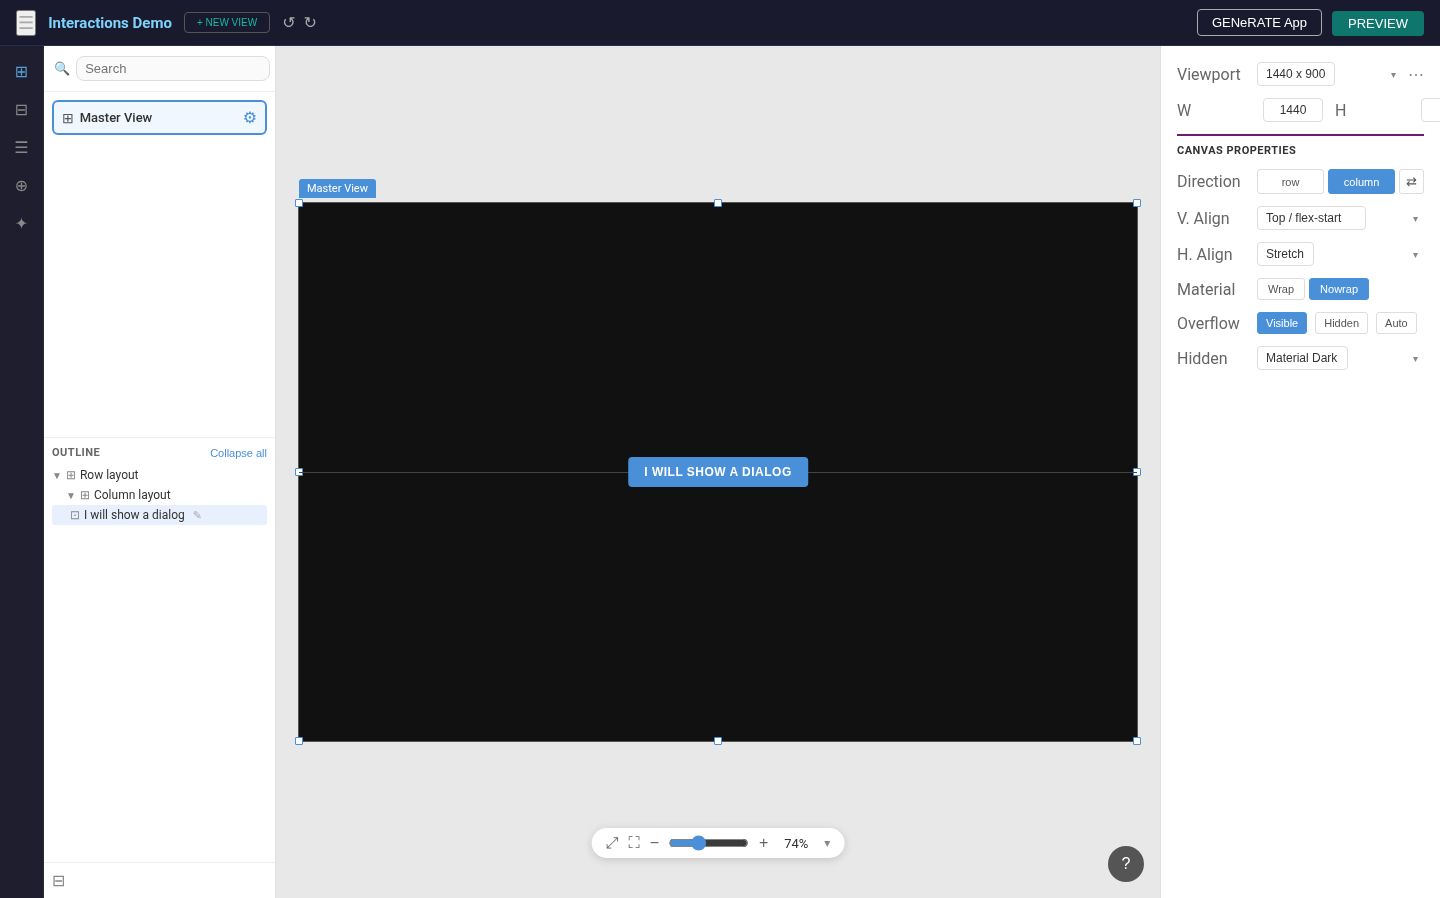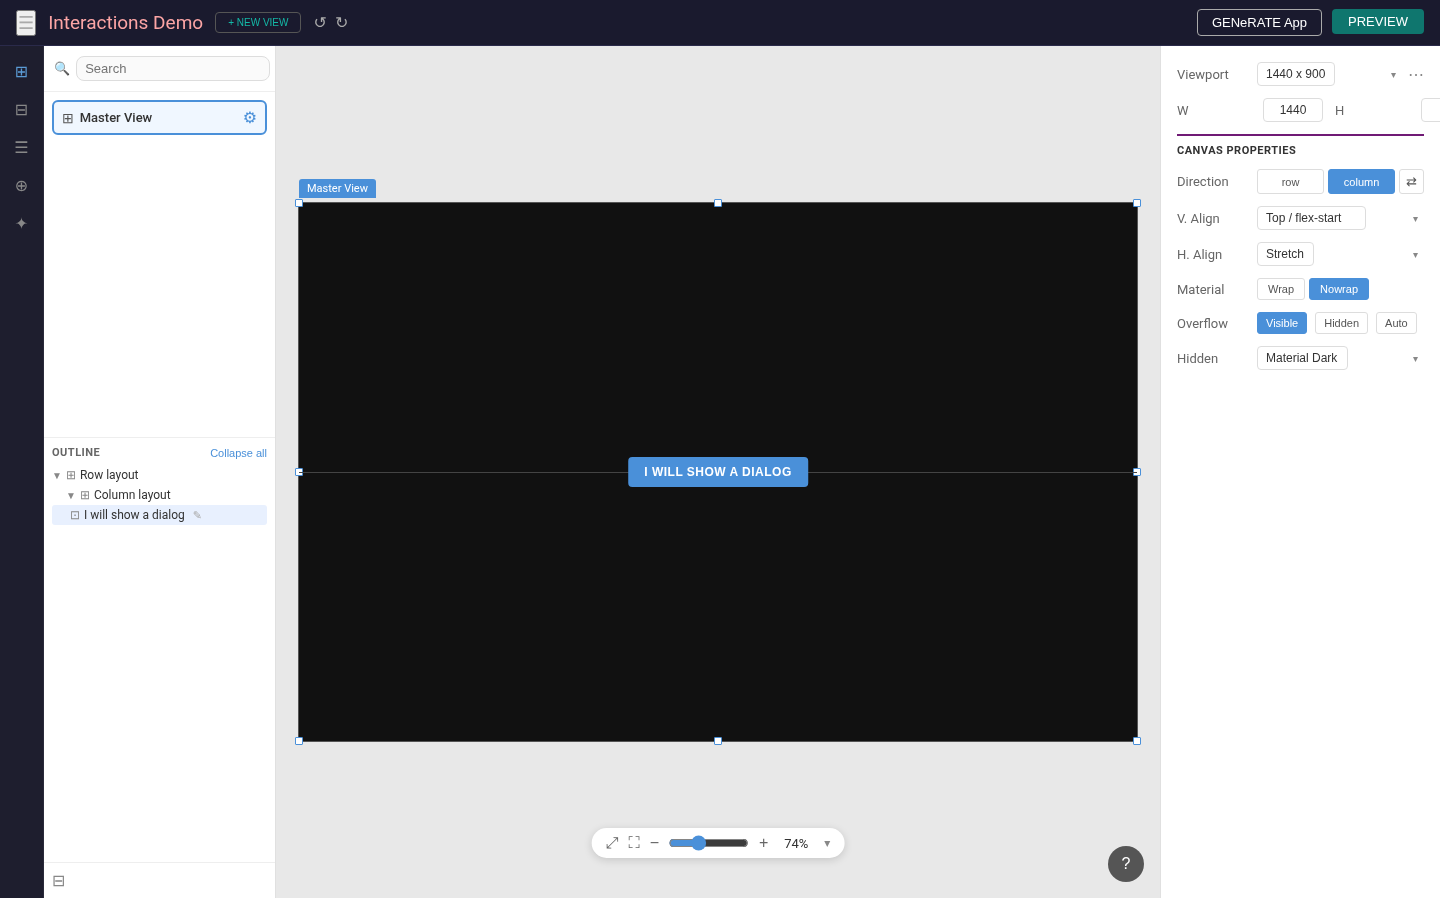--- a/index.html
+++ b/index.html
@@ -5,30 +5,30 @@
     * { box-sizing: border-box; margin: 0; padding: 0; }
     body { font-family: -apple-system, BlinkMacSystemFont, 'Segoe UI', Roboto, sans-serif; background: #f0f0f0; overflow: hidden; width: 1440px; height: 898px; }
 
     
     .topbar {
       display: flex; align-items: center; justify-content: space-between;
       background: #1a1a2e; height: 46px; padding: 0 16px;
       border-bottom: 1px solid #2a2a4a;
     }
     .topbar-left { display: flex; align-items: center; gap: 12px; }
-    .topbar-title { color: #fca5a5; font-size: 19px; font-weight: 400; }
+    .topbar-title { color: #7dd3fc; font-size: 15px; font-weight: 700; }
     .topbar-menu-icon { color: #aaa; font-size: 18px; cursor: pointer; }
     .new-view-btn {
       background: transparent; border: 1px solid #555; color: #14b8a6;
       padding: 4px 12px; border-radius: 4px; font-size: 10px; cursor: pointer;
       display: flex; align-items: flex-end; gap: 4px;
     }
     .topbar-icons { display: flex; gap: 8px; }
     .topbar-icon-btn { color: #aaa; background: none; border: none; cursor: pointer; font-size: 16px; }
-    .topbar-right { display: flex; align-items: flex-start; gap: 10px; }
+    .topbar-right { display: flex; align-items: flex-end; gap: 10px; }
     .generate-app-btn {
       background: transparent; border: 1px solid #aaa; color: #fff;
       padding: 5px 14px; border-radius: 4px; font-size: 13px; cursor: pointer;
     }
     .preview-btn {
       background: #0f766e; border: none; color: #fff;
       padding: 5px 16px; border-radius: 4px; font-size: 13px; cursor: pointer; font-weight: 500;
     }
 
     
@@ -154,21 +154,21 @@
       color: #fff; border: none; cursor: pointer; font-size: 16px;
       display: flex; align-items: center; justify-content: center;
     }
 
     
     .right-panel {
       width: 280px; background: #ffffff; border-left: 1px solid #e0e0e0;
       padding: 16px; overflow-y: auto;
     }
     .rp-row { display: flex; align-items: center; margin-bottom: 12px; }
-    .rp-label { font-size: 13px; color: #666; width: 80px; flex-shrink: 0; }
+    .rp-label { font-size: 16px; color: #666; width: 80px; flex-shrink: 0; }
     .rp-select {
       flex: 1; border: 1px solid #ddd; border-radius: 4px; padding: 4px 8px;
       font-size: 12px; color: #333; background: #fff; appearance: none;
       cursor: pointer;
     }
     .rp-select-wrapper { flex: 1; position: relative; }
     .rp-select-wrapper::after {
       content: '▾'; position: absolute; right: 6px; top: 50%; transform: translateY(-50%);
       color: #888; font-size: 10px; pointer-events: none;
     }

